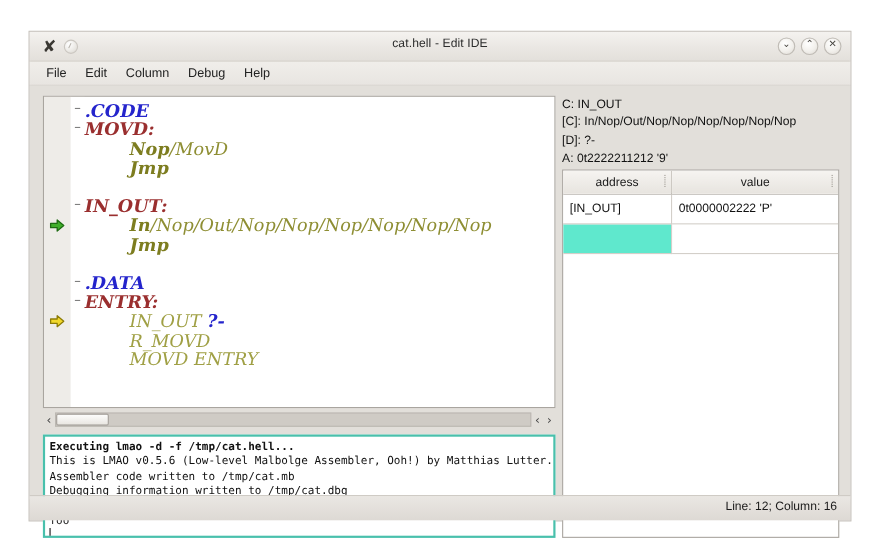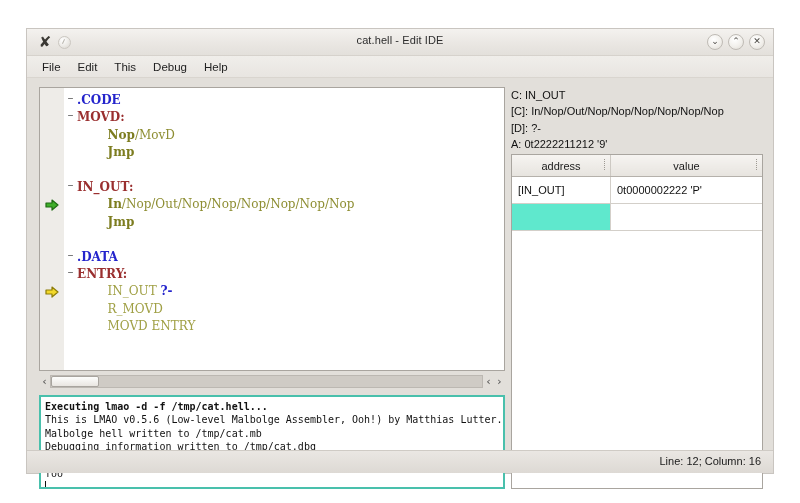--- a/index.html
+++ b/index.html
@@ -141,24 +141,25 @@
   .fold-col {
     position: absolute;
     left: 24px; top: 0; bottom: 0;
     width: 13px;
     background: #ffffff;
   }
   .code {
     position: absolute;
     left: 37px; top: 4px; right: 0; bottom: 0;
     font-family: "DejaVu Serif", serif;
-    font-size: 12px;
+    font-size: 16px;
     line-height: 17.4px;
     white-space: pre;
     color: #8a8a2a;
+    font-style: italic;
   }
   .code .ln { display: block; height: 17.4px; }
   .c-dir   { color: #2424cc; font-weight: 600; }
   .c-label { color: #9a2f2f; font-weight: 600; margin-top: 36px; }
   .c-instr { color: #8e8e33; }
   .c-instr-b { color: #7d7d20; font-weight: bold; }
   .c-ref   { color: #a0a045; }
   .c-q     { color: #2424cc; font-weight: bold; }
 
   .fold-minus {
@@ -338,21 +339,21 @@
           </div>
         <div class="win-btn">
             <span>✕</span>
           </div>
       </div>
     </div>
 
     <div class="menubar">
       <div class="menu-item">File</div>
       <div class="menu-item">Edit</div>
-      <div class="menu-item">This</div>
+      <div class="menu-item">Column</div>
       <div class="menu-item">Debug</div>
       <div class="menu-item">Help</div>
     </div>
 
     <div class="body-area">
 
       <div class="editor-panel">
         <div class="gutter"></div>
         <div class="fold-col"></div>
         <div class="code" id="code-body"><span class="ln"><span class="c-dir">.CODE</span></span><span class="ln"><span class="c-label">MOVD:</span></span><span class="ln"><span>        </span><span class="c-instr-b">Nop</span><span class="c-instr">/MovD</span></span><span class="ln"><span>        </span><span class="c-instr-b">Jmp</span></span><span class="ln">&nbsp;</span><span class="ln"><span class="c-label">IN_OUT:</span></span><span class="ln"><span>        </span><span class="c-instr-b">In</span><span class="c-instr">/Nop/Out/Nop/Nop/Nop/Nop/Nop/Nop</span></span><span class="ln"><span>        </span><span class="c-instr-b">Jmp</span></span><span class="ln">&nbsp;</span><span class="ln"><span class="c-dir">.DATA</span></span><span class="ln"><span class="c-label">ENTRY:</span></span><span class="ln"><span>        </span><span class="c-ref">IN_OUT </span><span class="c-q">?-</span></span><span class="ln"><span>        </span><span class="c-ref">R_MOVD</span></span><span class="ln"><span>        </span><span class="c-ref">MOVD ENTRY</span></span></div>
@@ -382,21 +383,21 @@
         <div class="hs-track">
           <div class="hs-thumb"></div>
         </div>
         <div class="hs-arrow-l">‹</div>
         <div class="hs-arrow-r">›</div>
       </div>
 
       <div class="console" id="console-body">
           <span class="cl bold">Executing lmao -d -f /tmp/cat.hell...</span>
           <span class="cl">This is LMAO v0.5.6 (Low-level Malbolge Assembler, Ooh!) by Matthias Lutter.</span>
-          <span class="cl">Malbolge hell written to /tmp/cat.mb</span>
+          <span class="cl">Assembler code written to /tmp/cat.mb</span>
           <span class="cl">Debugging information written to /tmp/cat.dbg</span>
           <span class="cl bold">Debugging /tmp/cat.mb...</span>
           <span class="cl">foo</span>
           <span class="cl"><span class="caret"></span></span>
         </div>
 
       <div class="right-panel">
         <div class="regs" id="regs-body">
             <span class="rline"><span class="reg-k">C:</span><span> IN_OUT</span></span>
             <span class="rline"><span class="reg-k">[C]:</span><span> In/Nop/Out/Nop/Nop/Nop/Nop/Nop/Nop</span></span>

